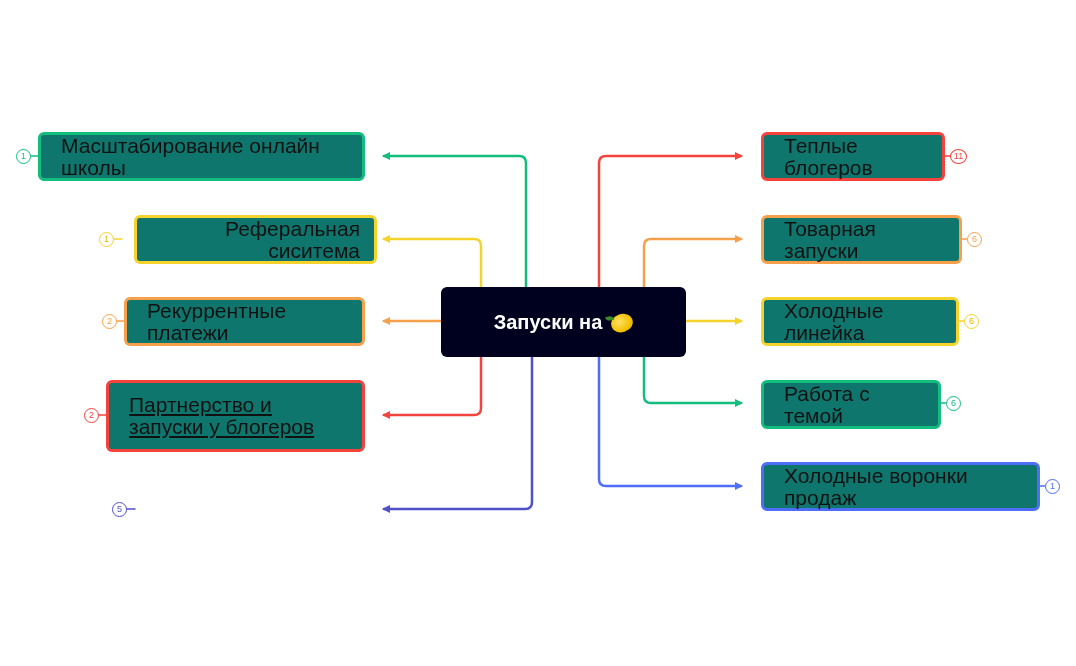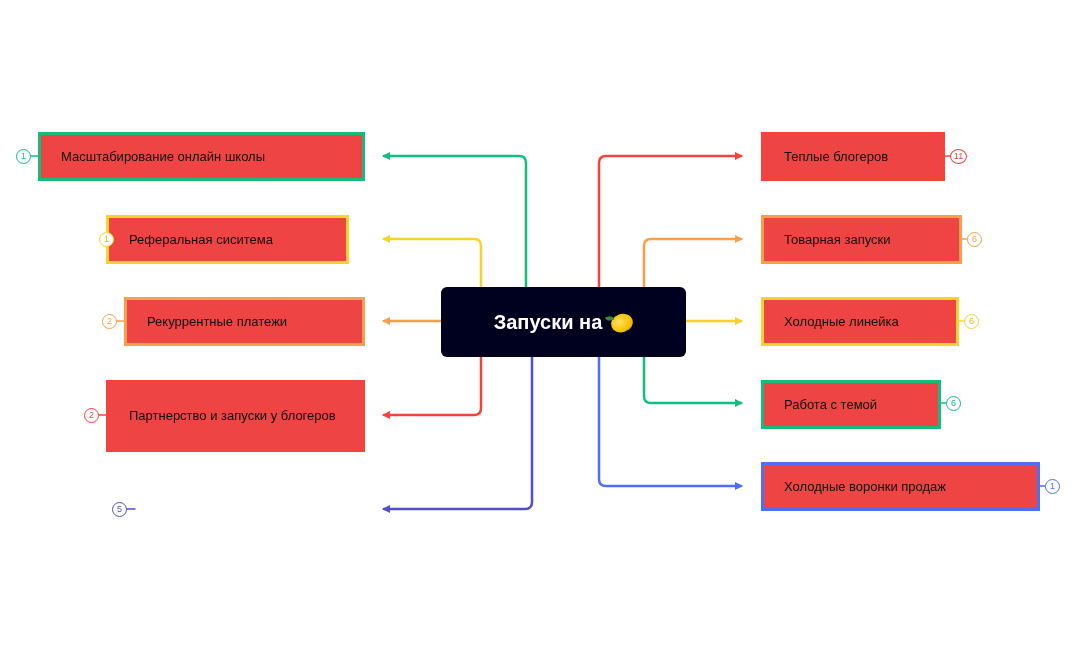--- a/index.html
+++ b/index.html
@@ -1,22 +1,22 @@
 <!DOCTYPE html>
 <html><head>
 <meta charset="utf-8">
 <style>
   html, body { margin:0; padding:0; background:#ffffff; }
   body { width:1076px; height:666px; position:relative; overflow:hidden;
          font-family:"Liberation Sans", "DejaVu Sans", sans-serif; }
   #canvas { position:absolute; left:0; top:0; width:1076px; height:666px; }
   svg.lines { position:absolute; left:0; top:0; width:1076px; height:666px; }
-  .node { position:absolute; box-sizing:border-box; border:3px solid; border-radius:0;
-          background:#ef4444; display:flex; align-items:center; color:#111;
-          font-size:13px; line-height:22px; }
+  .node { position:absolute; box-sizing:border-box; border:3px solid; border-radius:6px;
+          background:#0f766e; display:flex; align-items:center; color:#111;
+          font-size:21px; line-height:22px; }
   .node span.label { padding-left:20px; padding-right:14px; }
   .center { position:absolute; left:441px; top:287px; width:245px; height:70px;
             background:#00011f; border-radius:6px; display:flex; align-items:center; justify-content:center;
             color:#fff; font-weight:bold; font-size:20px; }
   .lemon { display:inline-block; width:22px; height:18px; margin-left:9px; position:relative; top:1px;
            background:radial-gradient(ellipse at 40% 40%, #ffe066 0%, #f2c200 60%, #d9a000 100%);
            border-radius:50% 55% 50% 50%; transform:rotate(-20deg); }
   .lemon::before { content:""; position:absolute; left:-3px; top:-2px; width:8px; height:5px;
                    background:#3a8a2a; border-radius:0 80% 0 80%; }
   .badge { position:absolute; box-sizing:border-box; width:15px; height:15px; border-radius:50%;
@@ -79,32 +79,32 @@
   <div class="center">
     <span>Запуски на</span>
     <span class="lemon"></span>
   </div>
 
   <div class="node" style="left:38px; top:132px; width:327px; height:49px; border-color:#12bd7e;">
     <span class="label">Масштабирование онлайн школы</span>
   </div>
   <div class="badge" style="left:16px; top:149px; border-color:#12bd7e; color:#12bd7e;">1</div>
 
-  <div class="node" style="left:106px; top:215px; width:243px; height:49px; border-color:#f5d32c;">
+  <div class="node" style="left:134px; top:215px; width:243px; height:49px; border-color:#f5d32c;text-align:right;">
     <span class="label">Реферальная сиситема</span>
   </div>
   <div class="badge" style="left:99px; top:232px; border-color:#f5d32c; color:#e0b800;">1</div>
 
   <div class="node" style="left:124px; top:297px; width:241px; height:49px; border-color:#f7a04b;">
     <span class="label">Рекуррентные платежи</span>
   </div>
   <div class="badge" style="left:102px; top:314px; border-color:#f7a04b; color:#f7a04b;">2</div>
 
   <div class="node" style="left:106px; top:380px; width:259px; height:72px; border-color:#f4433c;">
-    <span class="label" style="width:220px;">Партнерство и запуски у блогеров</span>
+    <span class="label" style="width:220px;text-decoration:underline;">Партнерство и запуски у блогеров</span>
   </div>
   <div class="badge" style="left:84px; top:408px; border-color:#f4433c; color:#f4433c;">2</div>
 
   <div class="badge" style="left:112px; top:502px; border-color:#5050c8; color:#5050c8;">5</div>
 
   <div class="node" style="left:761px; top:132px; width:184px; height:49px; border-color:#f4433c;">
     <span class="label">Теплые блогеров</span>
   </div>
   <div class="badge wide" style="left:950px; top:149px; border-color:#f4433c; color:#f4433c;">11</div>
 

